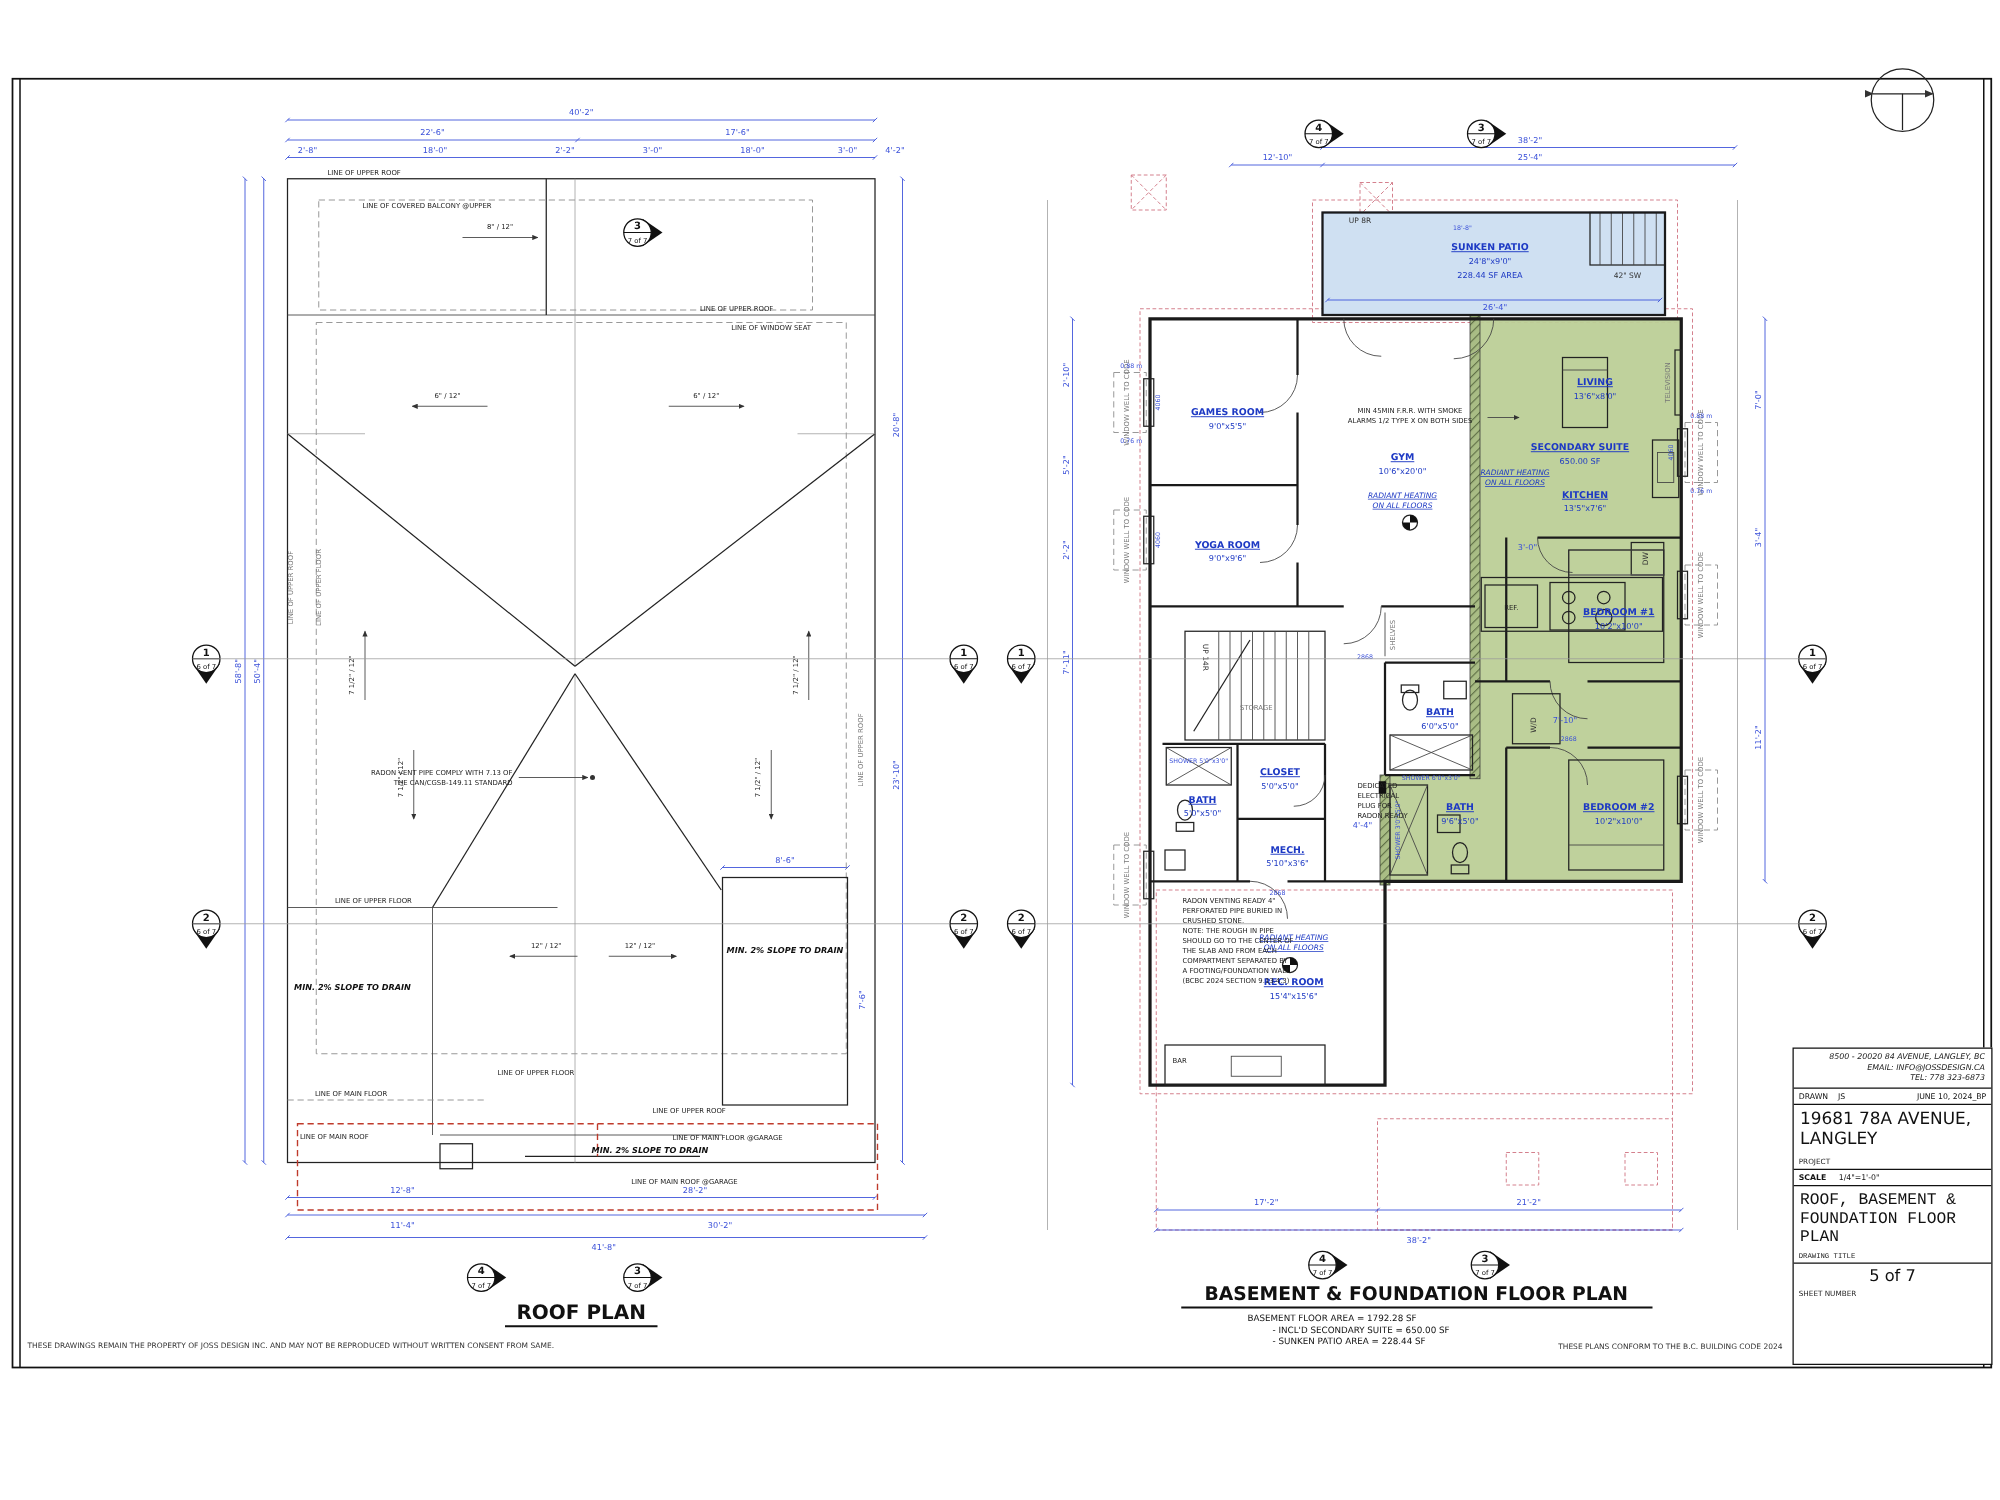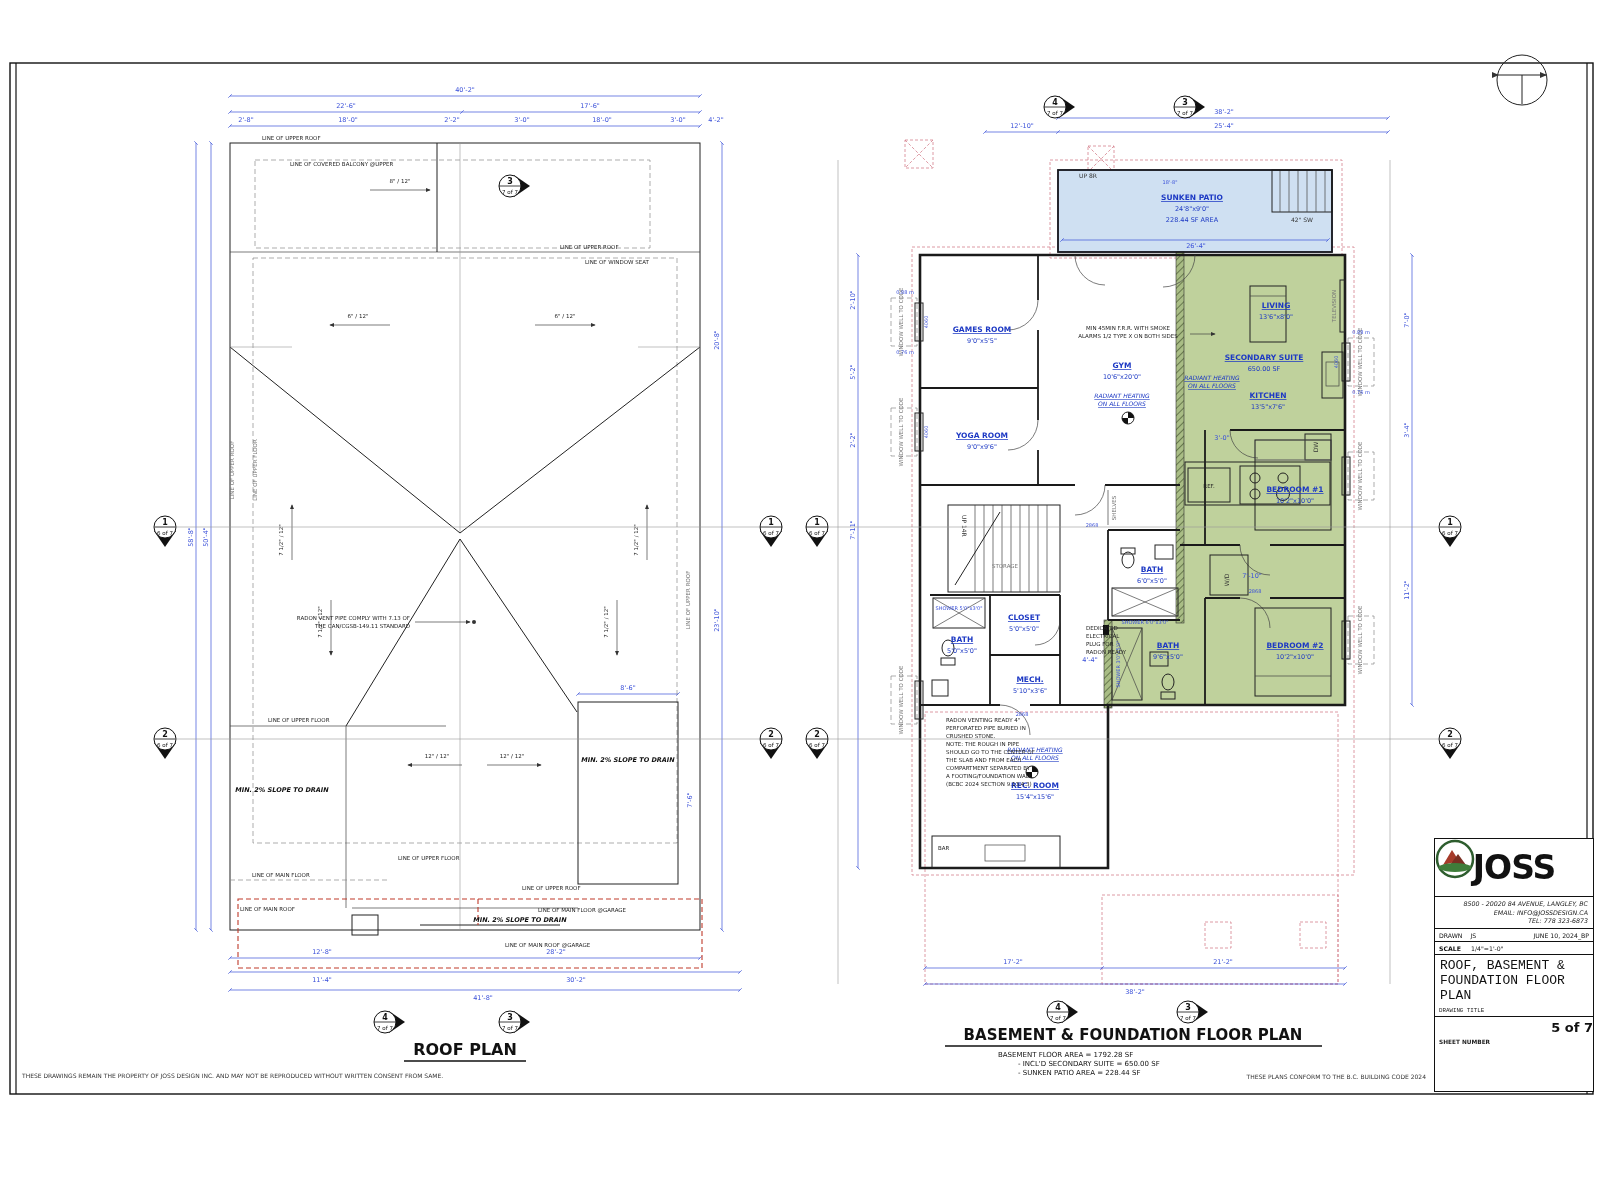--- a/index.html
+++ b/index.html
@@ -40,21 +40,21 @@
   .tb-logo{height:58px;display:flex;align-items:center;justify-content:center;gap:5px;}
   .brand{font-size:33px;font-weight:bold;letter-spacing:-1px;color:#111;}
   .tb-addr{height:32px;padding:3px 5px;text-align:right;font-size:6.3px;font-style:italic;color:#222;line-height:1.35;}
   .tb-meta{height:13px;display:flex;justify-content:space-between;align-items:center;
            padding:0 4px;font-size:6.2px;}
   .tb-project{height:52px;padding:4px 5px;}
   .tb-project .val{font-size:13.5px;line-height:1.15;color:#111;}
   .tb-scale{height:13px;display:flex;align-items:center;gap:10px;padding:0 4px;font-size:6.2px;}
   .tb-dtitle{height:62px;padding:4px 5px;font-family:Liberation Mono, monospace;}
   .tb-dtitle .val{font-size:13px;line-height:1.15;color:#111;}
-  .tb-sheet{height:30px;border-bottom:none;text-align:right;font-weight:bold;}
+  .tb-sheet{height:30px;border-bottom:none;text-align:center;}
   .tb-sheet .val{font-size:13px;margin-top:3px;}
   .lab{position:absolute;left:4px;bottom:2px;font-size:5.8px;color:#222;}
   .metaL{display:flex;gap:8px;}
   .emblem{width:40px;height:40px;}
 </style>
 </head>
 <body>
 <div class="page">
 
 <svg width="1600" height="1200" viewBox="0 0 1600 1200">
@@ -597,40 +597,35 @@
     <line x1="828" y1="527" x2="1461" y2="527" class="gray"></line>
     <line x1="154" y1="739" x2="760" y2="739" class="gray"></line>
     <line x1="828" y1="739" x2="1461" y2="739" class="gray"></line>
   </g>
 
   <text x="22" y="1078" class="tiny">THESE DRAWINGS REMAIN THE PROPERTY OF JOSS DESIGN INC. AND MAY NOT BE REPRODUCED WITHOUT WRITTEN CONSENT FROM SAME.</text>
   <text x="1426" y="1079" class="tiny" text-anchor="end">THESE PLANS CONFORM TO THE B.C. BUILDING CODE 2024</text>
 </svg>
 
 <div class="tblock">
-  <div class="tb-row tb-logo">
-    <svg class="emblem" viewBox="0 0 40 40">
-      <circle cx="20" cy="20" r="18" fill="#fff" stroke="#2e5d2e" stroke-width="2.5"></circle>
-      <path d="M8,26 L17,11 L24,22 Z" fill="#a63b2a"></path>
-      <path d="M15,26 L23,15 L31,26 Z" fill="#7a2f22"></path>
-      <path d="M4,27 C12,23 28,23 36,27 L36,30 C28,34 12,34 4,30 Z" fill="#3f7d3a"></path>
-    </svg>
-    <span class="brand">JOSS</span>
-  </div>
   <div class="tb-row tb-addr">
     <div>8500 - 20020 84 AVENUE, LANGLEY, BC</div>
     <div>EMAIL: INFO@JOSSDESIGN.CA</div>
     <div>TEL: 778 323-6873</div>
   </div>
   <div class="tb-row tb-meta">
     <span class="metaL">
       <span>DRAWN</span>
       <span>JS</span>
     </span>
     <span>JUNE 10, 2024_BP</span>
+  </div>
+  <div class="tb-row tb-project">
+    <div class="val">19681 78A AVENUE, LANGLEY</div>
+    <div class="lab">PROJECT</div>
   </div>
   <div class="tb-row tb-scale">
     <span style="font-weight:bold">SCALE</span>
     <span>1/4"=1'-0"</span>
   </div>
   <div class="tb-row tb-dtitle">
     <div class="val">ROOF, BASEMENT &amp; FOUNDATION FLOOR PLAN</div>
     <div class="lab">DRAWING TITLE</div>
   </div>
   <div class="tb-row tb-sheet">

